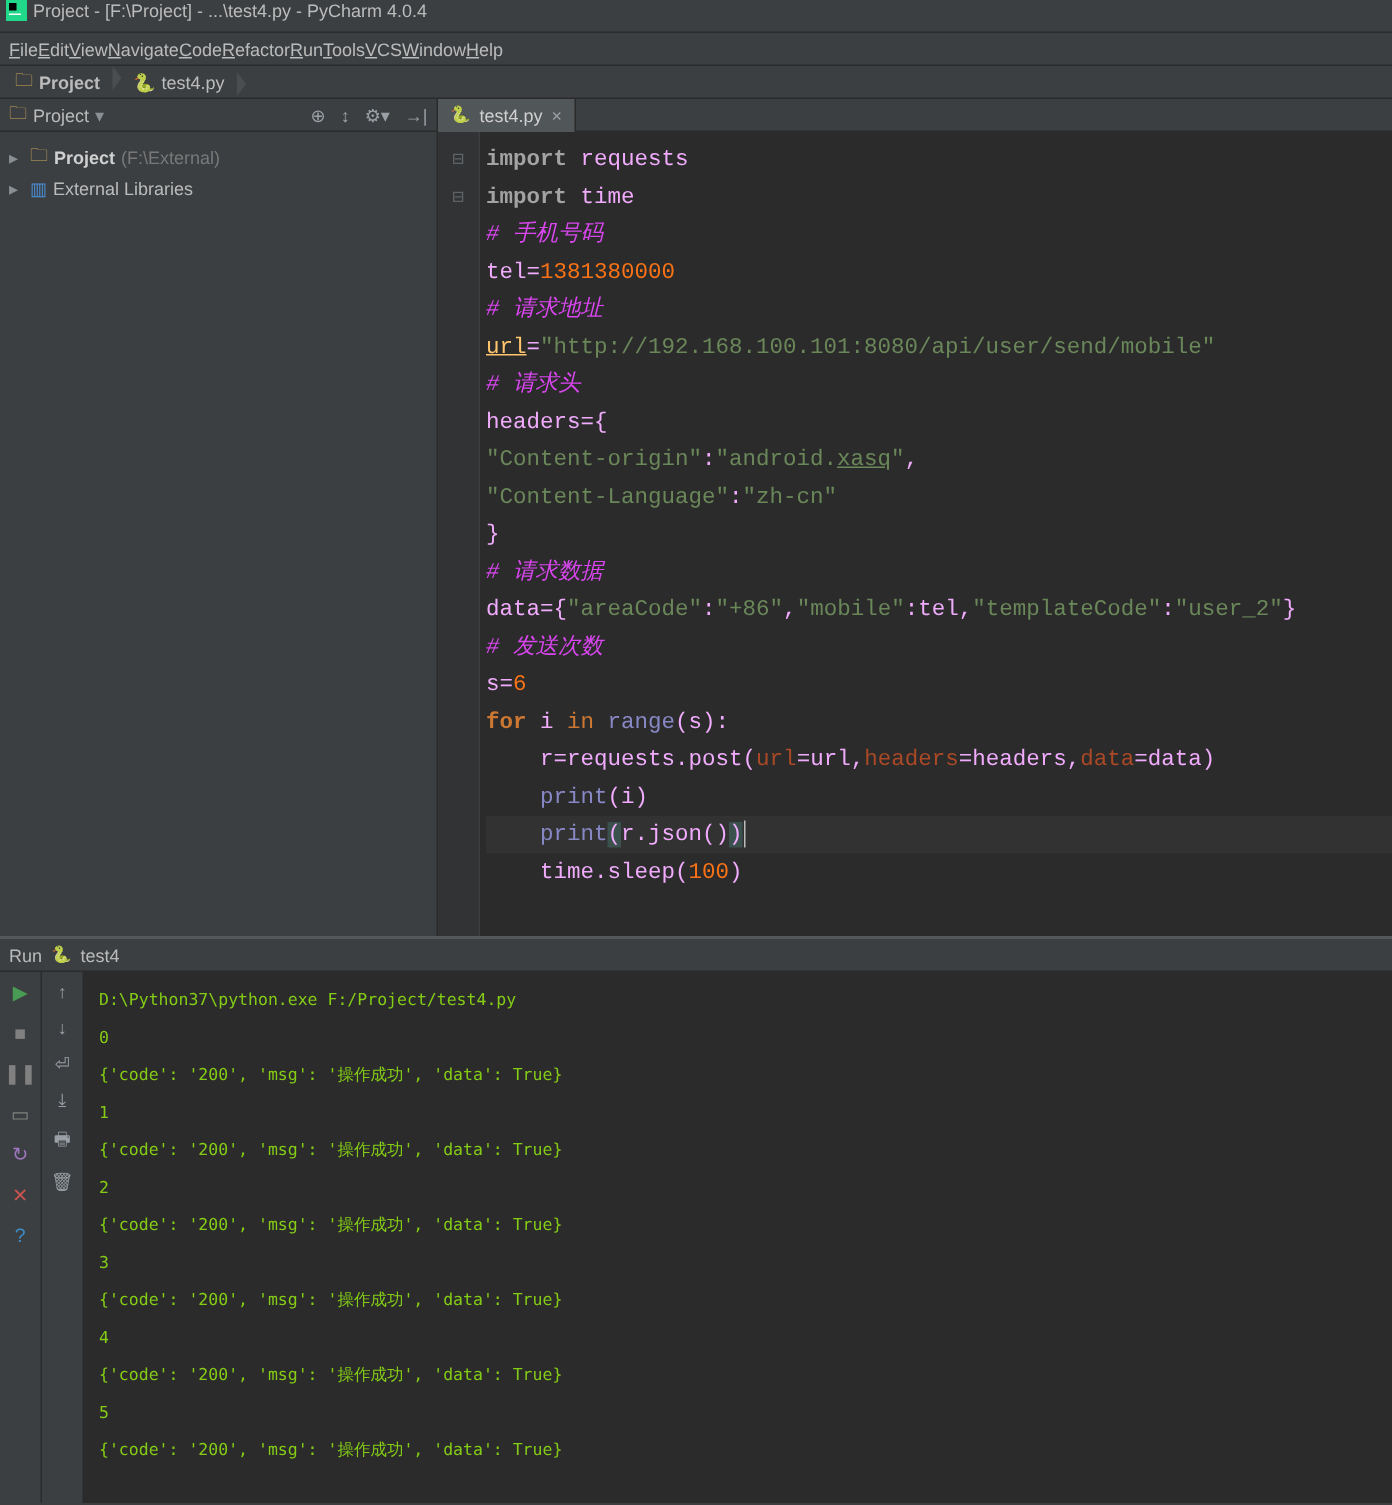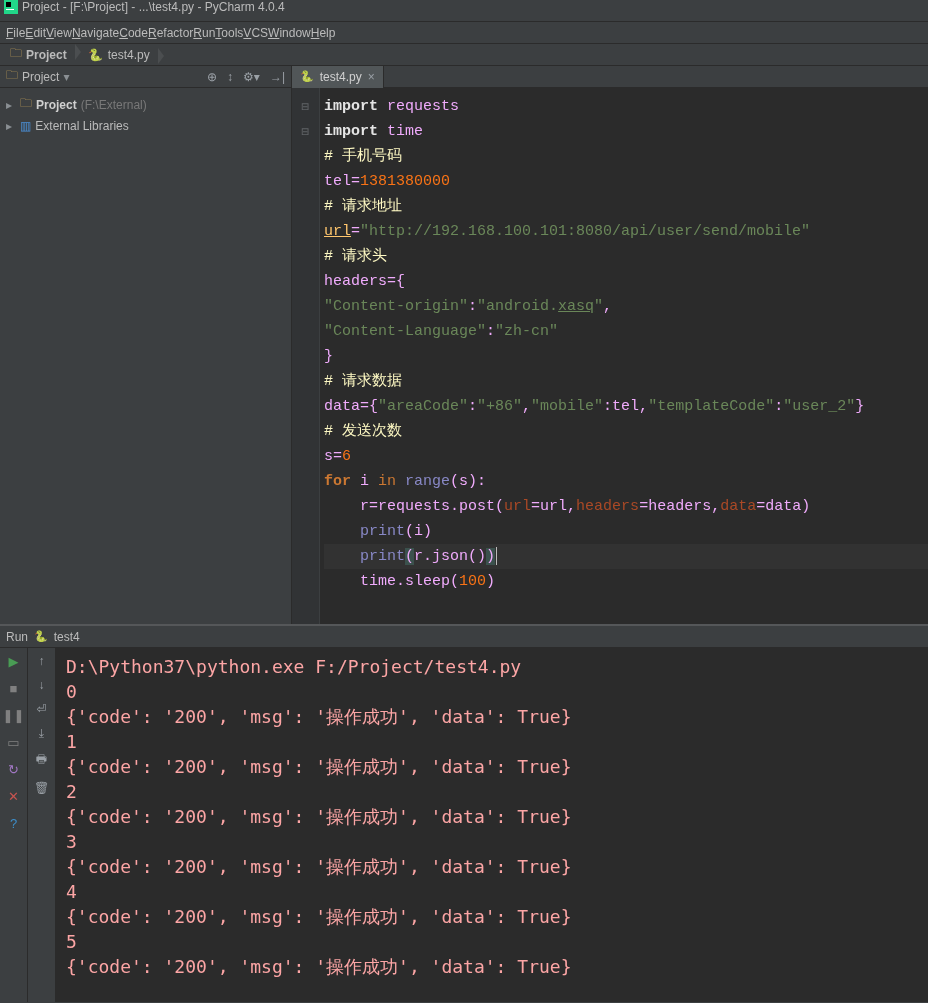--- a/index.html
+++ b/index.html
@@ -122,24 +122,24 @@
   .code {
     flex: 1;
     padding: 6px 0 0 4px;
     font-family: Consolas, "Courier New", monospace;
     font-size: 15px;
     white-space: pre;
     color: #a9b7c6;
   }
   .code .line { height: 25px; line-height: 25px; position: relative; }
   .cursor-line { background: #323232; }
-  .k-import { color: #e5e5e5; font-weight: bold; }
+  .k-import { color: #a3a3a3; font-weight: bold; }
   .k-for    { color: #cc7832; font-weight: bold; }
   .k-in     { color: #cc7832; font-weight: normal; }
-  .comment  { color: #fef9c3; }
+  .comment  { color: #d946ef; font-style: italic; }
   .num      { color: #f97316; }
   .str      { color: #6a8759; }
   .ident    { color: #f0abfc; }
   .kwarg    { color: #aa4926; }
   .warn     { color: #ffc66d; text-decoration: underline; text-decoration-color: #808080; text-decoration-style: wavy; }
   .under    { text-decoration: underline; }
   .builtin  { color: #8888c6; }
   .paren-hl { background: #3b514d; }
   .caret { display: inline-block; border-left: 1px solid #bbbbbb; height: 18px; vertical-align: middle; margin-left: 1px; }
   
@@ -172,23 +172,23 @@
     border-right: 1px solid #2b2b2b;
     display: flex; flex-direction: column; align-items: center;
     padding-top: 6px; gap: 10px;
     color: #9aa0a6;
   }
   .run-toolbar-right span { cursor: pointer; font-size: 12px; }
   .console {
     flex: 1;
     padding: 6px 10px;
     font-family: "SimSun", Consolas, monospace;
-    font-size: 18px;
+    font-size: 11px;
     line-height: 25px;
-    color: #fca5a5;
+    color: #84cc16;
     white-space: pre;
   }
   .green { color: #499c54; }
   .gray  { color: #808080; }
   .red   { color: #c75450; }
   .purple{ color: #a177c3; }
   .q     { color: #3d8ec9; }
 </style>
 </head>
 <body>

